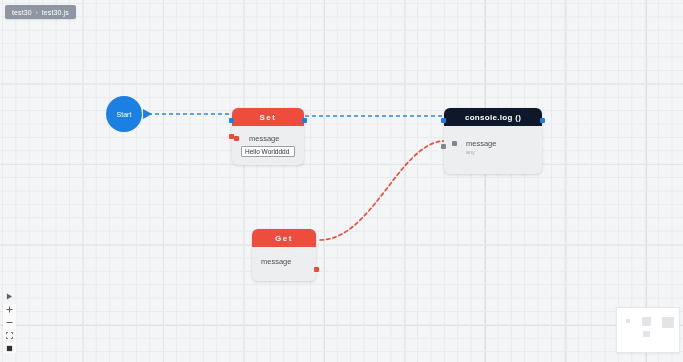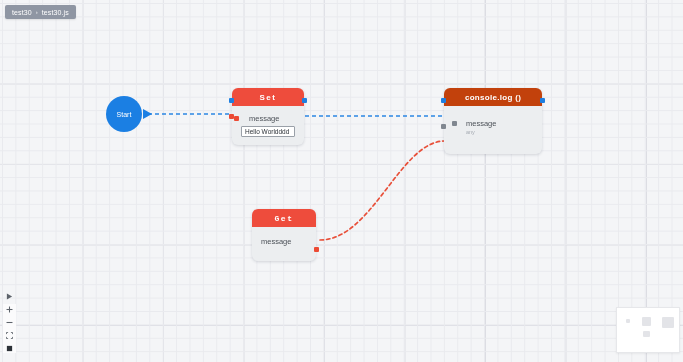--- a/index.html
+++ b/index.html
@@ -66,20 +66,21 @@
     z-index: 5;
   }
 
   
   .node {
     position: absolute;
     z-index: 10;
     border-radius: 6px;
     background: #eceef0;
     box-shadow: 0 1px 3px rgba(30,40,60,0.16);
+    margin-top: 20px;
   }
   .node-header {
     height: 18px;
     border-radius: 6px 6px 0 0;
     display: flex;
     align-items: center;
     justify-content: center;
     color: #ffffff;
     font-size: 8px;
     font-weight: bold;
@@ -242,33 +243,33 @@
         <span class="port data-red" style="left:2px; top:3px;"></span>
         <span class="row-label" style="margin-left:8px;">message</span>
       </div>
       <div class="value-input">
         <span>Hello Worldddd</span>
       </div>
     </div>
   </div>
 
   <div class="node" style="left:252px; top:209px; width:64px;">
-    <div class="node-header" style="background:#ee4c3c;font-family:Liberation Mono, monospace;">
+    <div class="node-header" style="background:#ee4c3c;">
       <span>Get</span>
     </div>
     <div class="node-body" style="padding:9px 0 12px 0;">
       <div class="row">
         <span class="row-label">message</span>
       </div>
       <span class="port data-red" style="right:-3px; top:20px;"></span>
     </div>
   </div>
 
   <div class="node" style="left:444px; top:88px; width:98px;">
-    <div class="node-header yellow" style="background:#c2410c;align-items:center;">
+    <div class="node-header yellow" style="background:#0f172a;align-items:center;">
       <span>console.log ()</span>
     </div>
     <div class="node-body" style="padding:12px 0 14px 0;">
       <span class="port exec" style="left:-3px; top:-8px;"></span>
       <span class="port exec" style="right:-3px; top:-8px;"></span>
 
       <span class="port data-gray" style="left:-3px; top:18px;"></span>
       <div class="row with-type indent">
         <span class="port data-gray" style="left:8px; top:3px;"></span>
         <span class="row-label">message</span>

